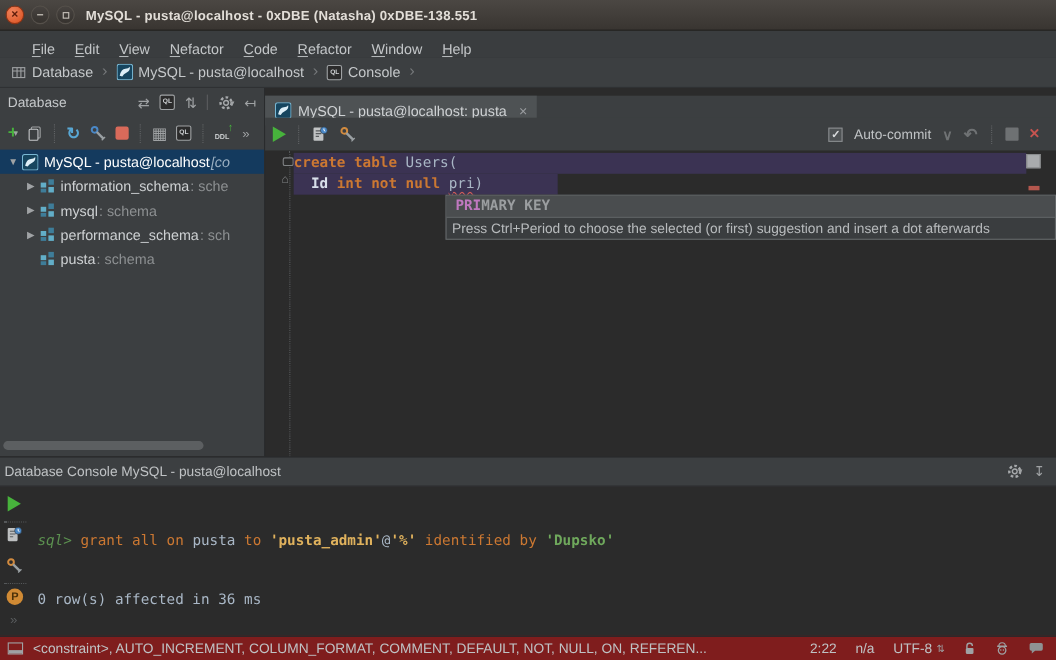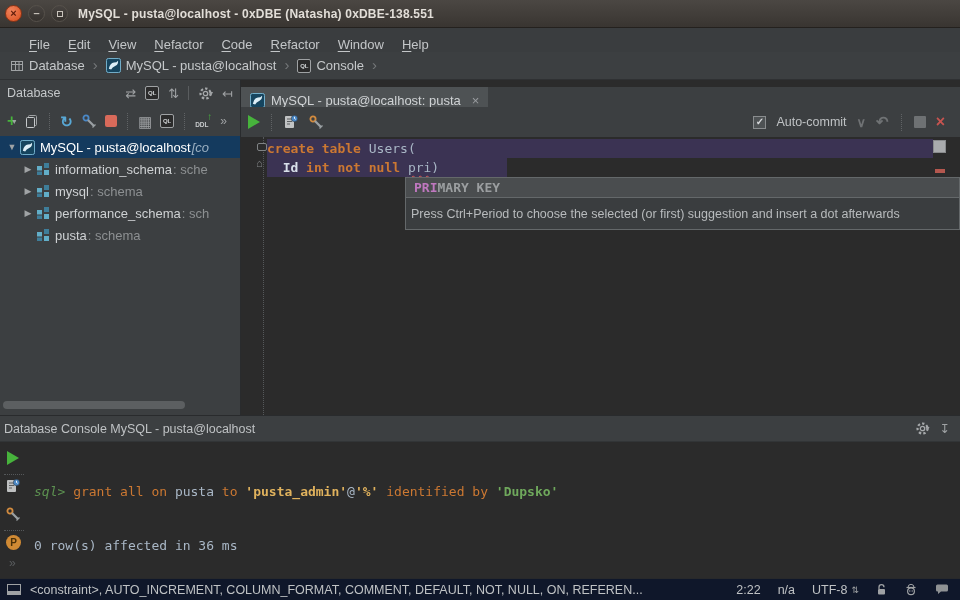--- a/index.html
+++ b/index.html
@@ -101,42 +101,42 @@
   .errtok{color:var(--plain);text-decoration:underline wavy var(--error);text-decoration-thickness:1px;text-underline-offset:3px}
   .indicator{position:absolute;right:14px;top:3px;width:13px;height:13px;background:#a9abad;border:1px solid #898b8d}
   .errmark{position:absolute;right:15px;top:32px;width:10px;height:4px;background:#b4574e}
 
   
   .popup{position:absolute;left:405px;top:177px;width:555px;border:1px solid #64686a;background:#3a3d3f;z-index:5}
   .popup-item{height:19px;background:#4a4d4f;display:flex;align-items:center;padding:0 8px;
     font-family:"DejaVu Sans Mono",monospace;font-size:13px;font-weight:bold;white-space:pre}
   .pmatch{color:#c078c0}
   .prest{color:#9b9ea0}
-  .popup-hint{height:32px;border-top:1px solid #64686a;display:flex;align-items:center;padding:0 5px;
+  .popup-hint{height:20px;border-top:1px solid #64686a;display:flex;align-items:center;padding:0 5px;
     color:#b8bbbd;font-size:12.5px;white-space:nowrap;overflow:hidden}
 
   
   .console{position:absolute;left:0;top:415px;width:960px;height:163px;background:#2b2b2b;border-top:1px solid #292b2d}
   .console-header{height:26px;background:#3c3f41;border-bottom:1px solid #323537;display:flex;align-items:center;
     padding:0 4px;color:#bfc2c4;font-size:12.5px}
   .ch-icons{margin-left:auto;display:flex;align-items:center;gap:10px;color:#9fa2a4;padding-right:6px}
   .cg{position:absolute;left:0;top:26px;width:30px;bottom:0}
   .cg .ic{position:absolute}
   .hdots{position:absolute;left:4px;width:20px;border-top:1px dotted #55585a}
   .pbadge{width:15px;height:15px;border-radius:50%;background:#d08a34;color:#4a3008;font-weight:bold;
     font-size:10px;display:flex;align-items:center;justify-content:center}
   .console-out{position:absolute;left:34px;top:31px;right:4px;font-family:"DejaVu Sans Mono",monospace;
     font-size:13px;line-height:18px;white-space:pre;color:var(--plain)}
   .prompt{color:var(--prompt);font-style:italic}
   .ckw{color:var(--keyword)}
   .lit{color:var(--literal);font-weight:bold}
   .cstr{color:var(--string);font-weight:bold}
 
   
-  .statusbar{position:absolute;left:0;top:578px;width:960px;height:22px;background:#0f172a;
+  .statusbar{position:absolute;left:0;top:578px;width:960px;height:22px;background:#7f1d1d;
     border-top:1px solid #28292b;display:flex;align-items:center;padding:0 7px;color:#bfc2c4;font-size:12.5px}
   .sb-toggle{width:14px;height:11px;border:1px solid #9fa2a4;position:relative;flex:none;margin-right:9px}
   .sb-toggle i{position:absolute;left:0;bottom:0;width:100%;height:3px;background:#9fa2a4;display:block}
   .sb-msg{flex:1;white-space:nowrap;overflow:hidden}
   .sb-right{display:flex;align-items:center;gap:17px;padding:0 4px 0 12px}
   .sb-item{white-space:nowrap}
   .enc{display:flex;align-items:center;gap:4px}
   .sortgl{font-size:9px;color:#9fa2a4}
 </style>
 </head>

